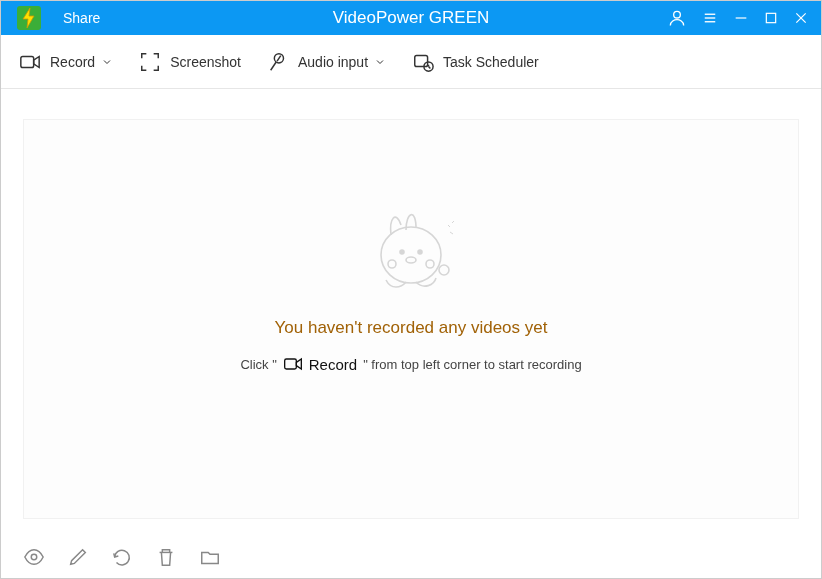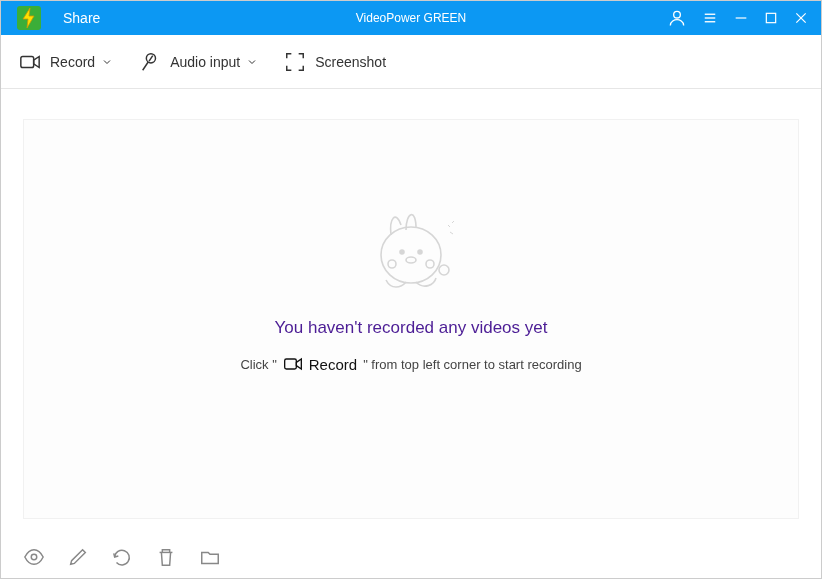--- a/index.html
+++ b/index.html
@@ -1,33 +1,33 @@
 <!DOCTYPE html>
 <html><head>
   <meta charset="utf-8">
   <style>
     * { margin: 0; padding: 0; box-sizing: border-box; font-family: -apple-system, "Segoe UI", Arial, sans-serif; }
     body { width: 822px; height: 579px; background: #fff; position: relative; border: 1px solid #ccc; }
 
     .titlebar { width: 100%; height: 34px; background: #0c98f3; display: flex; align-items: center; color: #fff; font-size: 14px; }
     .titlebar .logo { width: 24px; height: 24px; margin-left: 16px; margin-right: 18px; display: flex; align-items: center; justify-content: center; }
     .titlebar .share { margin-left: 4px; cursor: pointer; }
-    .titlebar .title { position: absolute; left: 50%; transform: translateX(-50%); font-size: 12px; }
+    .titlebar .title { position: absolute; left: 50%; transform: translateX(-50%); font-size: 17px; }
     .titlebar .controls { position: absolute; right: 12px; display: flex; gap: 14px; align-items: center; }
     .titlebar .controls svg { cursor: pointer; }
 
     .toolbar { width: 100%; height: 54px; display: flex; align-items: center; padding: 0 18px; border-bottom: 1px solid #e6e6e6; gap: 26px; }
     .tool-item { display: flex; align-items: center; gap: 9px; color: #333; font-size: 14px; cursor: pointer; }
     .tool-item svg { stroke: #333; }
     .chevron { margin-left: -3px; }
 
     .body-area { padding: 30px 22px 0 22px; }
     .empty-panel { background: #fdfdfd; border: 1px solid #f1f1f1; width: 100%; height: 400px; display:flex; flex-direction:column; align-items:center; padding-top: 80px; }
 
-    .empty-heading { font-size: 17px; color: #4c1d95; margin-top: 18px; }
+    .empty-heading { font-size: 17px; color: #a16207; margin-top: 18px; }
     .hint-row { display:flex; align-items:center; gap: 6px; margin-top: 16px; font-size: 13px; color: #444; }
     .hint-record { display:flex; align-items:center; gap:6px; font-size: 15px; color: #111; }
 
     .footer { position: absolute; left: 22px; bottom: 10px; display: flex; gap: 22px; }
     .footer svg { stroke: #888; cursor: pointer; }
 
     svg { flex-shrink: 0; }
   </style>
 </head>
 <body>
@@ -71,40 +71,49 @@
       <path d="M16 10 L22 6 L22 18 L16 14 Z"></path>
     </svg>
     <span>Record</span>
     <svg class="chevron" width="12" height="12" viewBox="0 0 24 24" fill="none" stroke="#666" stroke-width="2">
       <polyline points="6 9 12 15 18 9"></polyline>
     </svg>
   </div>
 
   <div class="tool-item">
     <svg width="22" height="22" viewBox="0 0 24 24" fill="none" stroke-width="1.6">
+      <path d="M3 8 L3 3 L8 3"></path>
+      <path d="M16 3 L21 3 L21 8"></path>
+      <path d="M21 16 L21 21 L16 21"></path>
+      <path d="M8 21 L3 21 L3 16"></path>
+    </svg>
+    <span>Screenshot</span>
+  </div>
+
+  <div class="tool-item">
+    <svg width="22" height="22" viewBox="0 0 24 24" fill="none" stroke-width="1.6">
       <circle cx="13" cy="8" r="5"></circle>
       <line x1="10" y1="12" x2="4" y2="21"></line>
       <line x1="15" y1="5" x2="11" y2="11"></line>
     </svg>
     <span>Audio input</span>
     <svg class="chevron" width="12" height="12" viewBox="0 0 24 24" fill="none" stroke="#666" stroke-width="2">
       <polyline points="6 9 12 15 18 9"></polyline>
     </svg>
   </div>
 
   <div class="tool-item">
     <svg width="22" height="22" viewBox="0 0 24 24" fill="none" stroke-width="1.6">
-      <path d="M3 8 L3 3 L8 3"></path>
-      <path d="M16 3 L21 3 L21 8"></path>
-      <path d="M21 16 L21 21 L16 21"></path>
-      <path d="M8 21 L3 21 L3 16"></path>
+      <rect x="3" y="5" width="14" height="12" rx="2"></rect>
+      <circle cx="18" cy="17" r="5"></circle>
+      <line x1="18" y1="15" x2="18" y2="17"></line>
+      <line x1="18" y1="17" x2="20" y2="19"></line>
     </svg>
-    <span>Screenshot</span>
+    <span>Task Scheduler</span>
   </div>
-
 </div>
 
 <div class="body-area">
   <div class="empty-panel">
     <svg width="110" height="100" viewBox="0 0 110 100" fill="none" stroke="#d6d6d6" stroke-width="1.6">
       <ellipse cx="55" cy="55" rx="30" ry="28"></ellipse>
       <path d="M35 35 C33 18 40 10 45 25"></path>
       <path d="M50 30 C50 12 60 8 60 28"></path>
       <circle cx="46" cy="52" r="2" fill="#d6d6d6"></circle>
       <circle cx="64" cy="52" r="2" fill="#d6d6d6"></circle>

